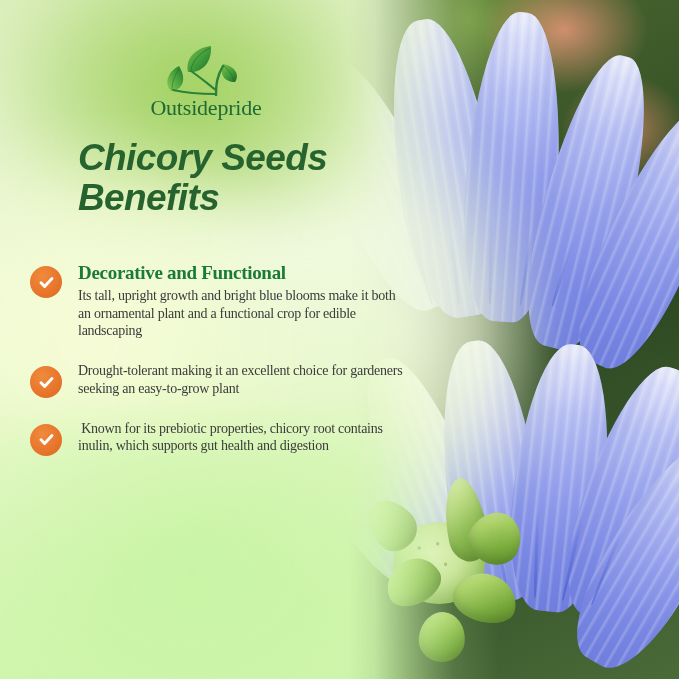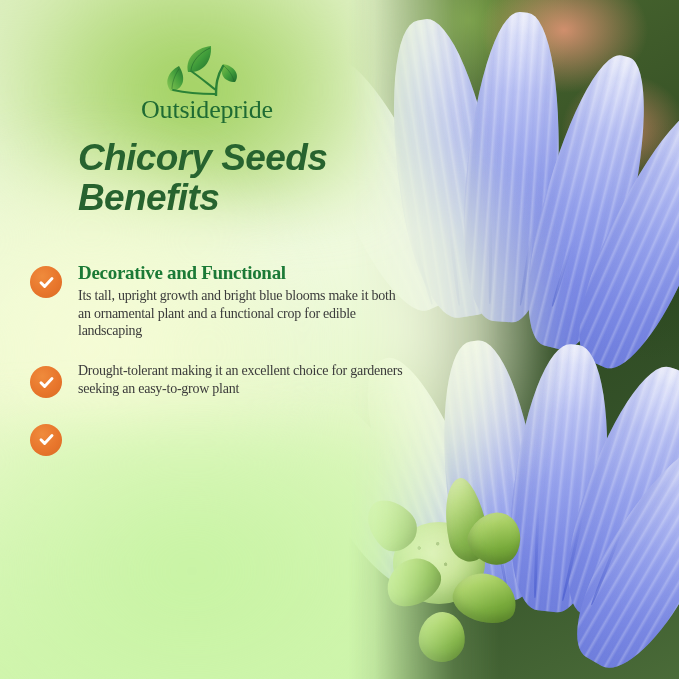--- a/index.html
+++ b/index.html
@@ -199,21 +199,21 @@
     width: 130px;
     text-align: center;
   }
   .logo-mark {
     height: 52px;
     display: block;
     margin: 0 auto;
   }
   .logo-word {
     font-family: "Liberation Serif", serif;
-    font-size: 26px;
+    font-size: 22px;
     letter-spacing: -0.2px;
     color: #1f6b33;
     line-height: 1;
     margin-top: 1px;
   }
 
   
   .title {
     position: absolute;
     left: 78px;
@@ -368,17 +368,18 @@
       </div>
       <div class="benefit-body">Drought-tolerant making it an excellent choice for gardeners seeking an easy-to-grow plant</div>
     </div>
 
     <div class="benefit">
       <div class="check-badge">
         <svg width="19" height="19" viewBox="0 0 19 19">
           <path d="M4 9.8 L7.6 13.4 L15 5.6" stroke="#ffffff" stroke-width="2.9" fill="none" stroke-linecap="round" stroke-linejoin="round"></path>
         </svg>
       </div>
+      <div class="benefit-body"> Known for its prebiotic properties, chicory root contains inulin, which supports gut health and digestion</div>
     </div>
 
   </div>
 
 </div>
 
 </body></html>

